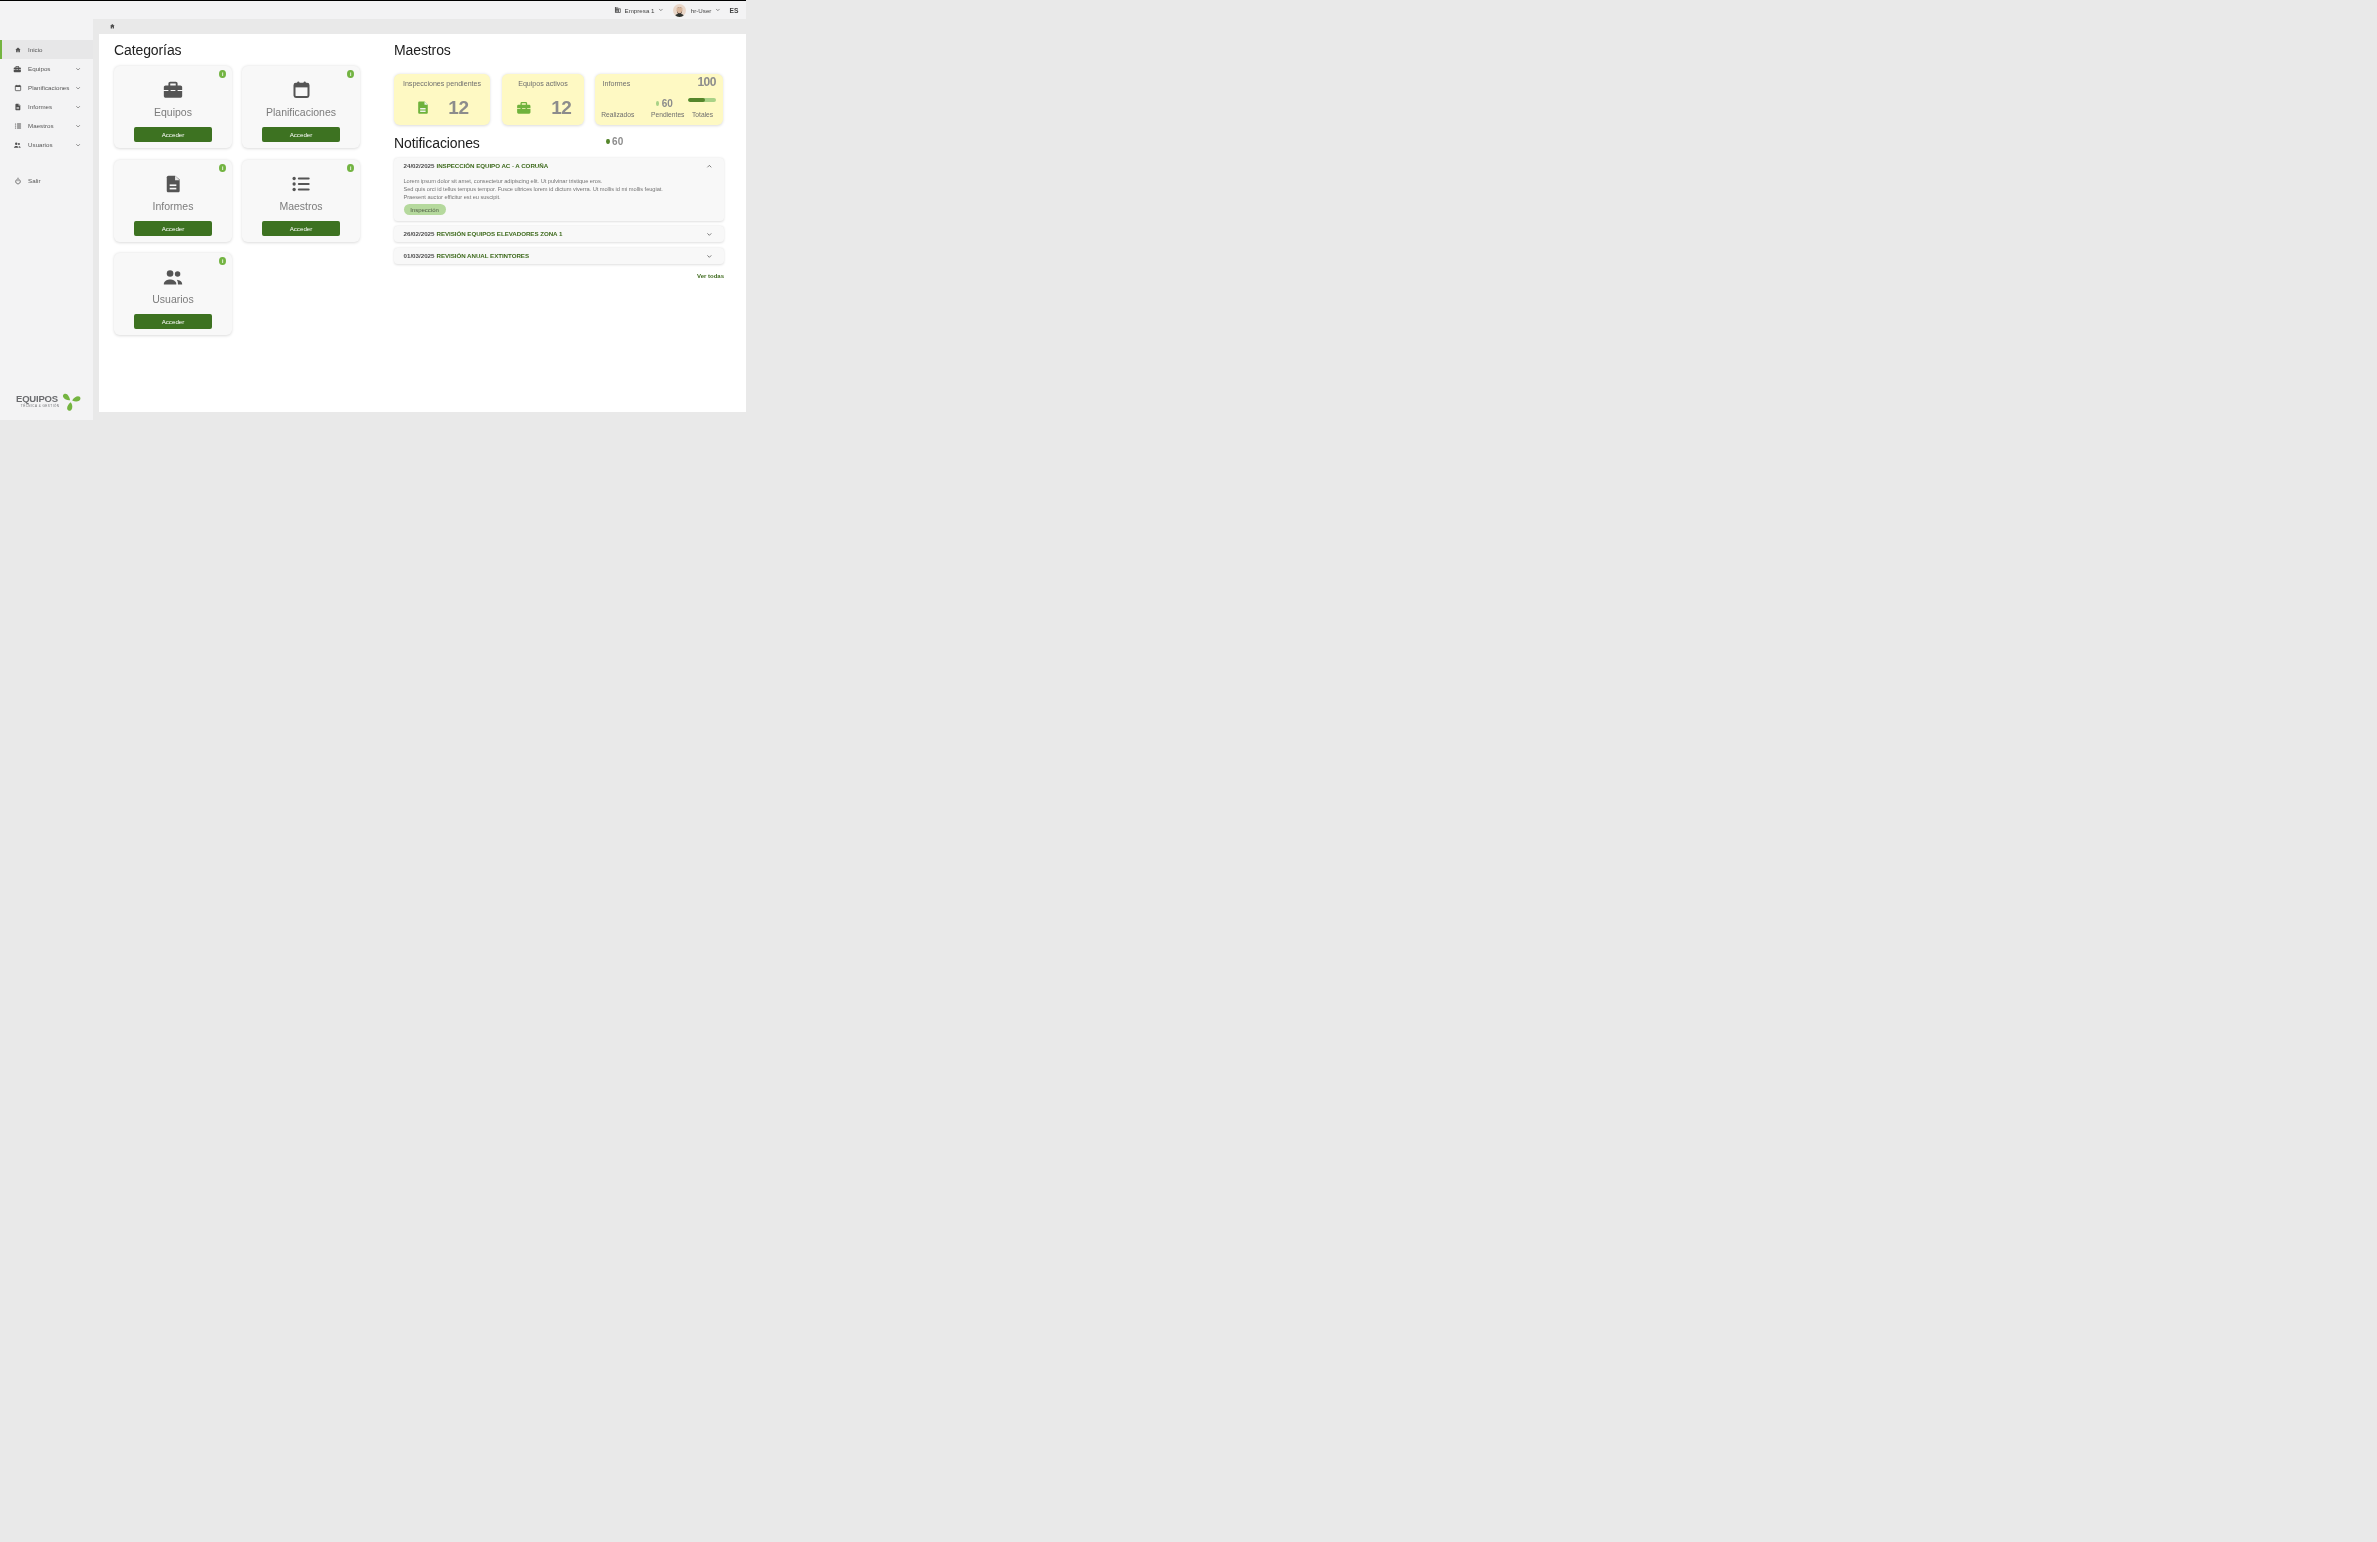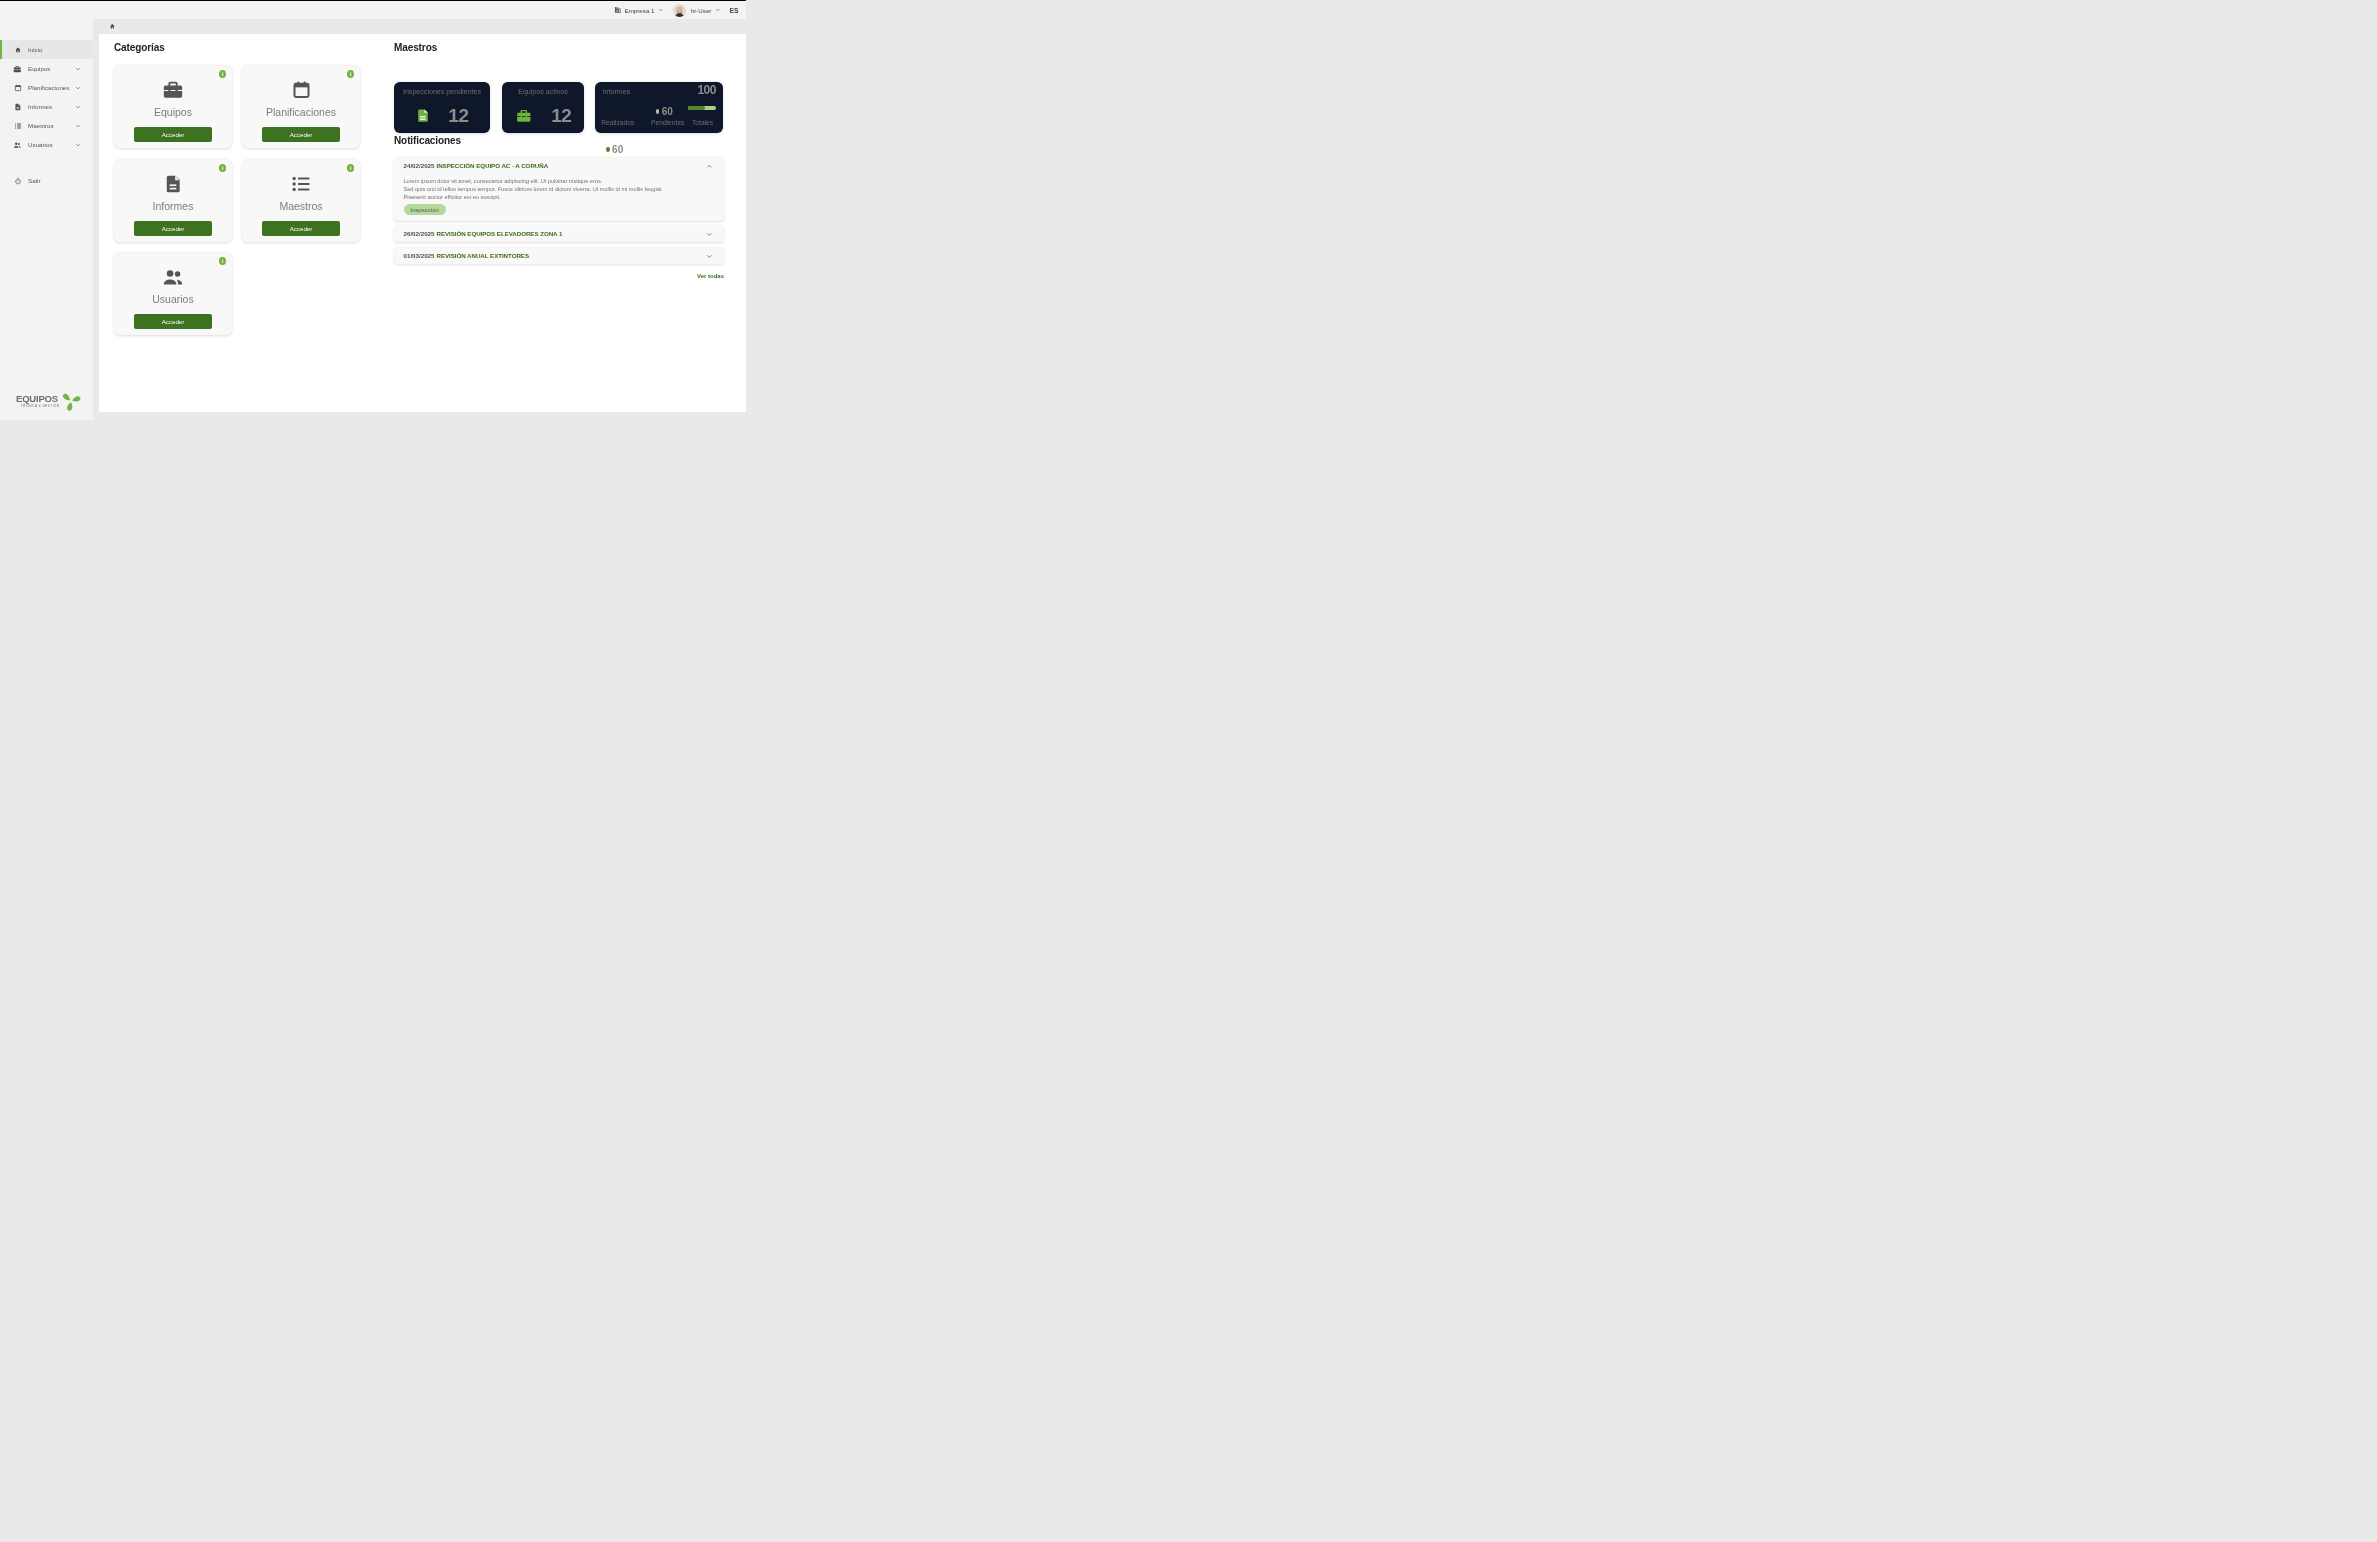--- a/index.html
+++ b/index.html
@@ -35,31 +35,31 @@
   .green-bar { position:absolute; left:0; top:0; bottom:0; width:2.4px; background:#74b440; }
   .logout-wrap { margin-top:17px; }
   .logo { position:absolute; left:16px; bottom:8px; display:flex; align-items:center; }
   .logo-text { display:flex; flex-direction:column; }
   .logo-name { font-size:9.5px; font-weight:800; color:#6a6b6e; letter-spacing:-0.2px; line-height:9px; }
   .logo-tag { font-size:3px; letter-spacing:0.5px; color:#6a6b6e; margin-top:0.5px; padding-left:4.8px; white-space:nowrap; }
   .pinwheel { margin-left:1px; }
 
   
   .main { position:absolute; top:34px; left:99px; right:0; bottom:7.6px; background:#fff; z-index:4; }
-  .h-section { position:absolute; font-size:10px; font-weight:700; color:#212121; letter-spacing:-0.1px; }
+  .h-section { position:absolute; font-size:14px; font-weight:400; color:#212121; letter-spacing:-0.1px; }
 
   
   .cat-card { position:absolute; width:118px; height:82px; background:#f8f8f8; border-radius:5.7px; box-shadow:0 0.5px 2.9px rgba(0,0,0,.14); }
   .info-badge { position:absolute; top:3.8px; right:5.7px; width:7.1px; height:8.6px; background:#73b442; border-radius:50%; color:#fff; font-size:5.2px; font-weight:700; display:flex; align-items:center; justify-content:center; cursor:pointer; }
   .cicon { position:absolute; top:13px; left:0; right:0; display:flex; justify-content:center; }
   .clabel { position:absolute; top:40px; left:0; right:0; text-align:center; font-size:10.5px; font-weight:500; color:#7c7c7c; }
   .btn-acceder { position:absolute; left:20.4px; right:20.4px; bottom:6.2px; height:14.7px; background:#3d7221; border:none; border-radius:1.9px; color:#fff; font-size:6.2px; font-family:inherit; display:flex; align-items:center; justify-content:center; cursor:pointer; }
 
   
-  .stat-card { position:absolute; top:48px; height:51px; background:#0f172a; border-radius:5.7px; box-shadow:0 0.5px 2.9px rgba(0,0,0,.14); }
+  .stat-card { position:absolute; top:40px; height:51px; background:#fef9c3; border-radius:5.7px; box-shadow:0 0.5px 2.9px rgba(0,0,0,.14); }
   .stat-title { position:absolute; top:6.2px; left:0; right:0; text-align:center; font-size:7.1px; font-weight:500; color:#6e6e6e; white-space:nowrap; }
   .stat-row { position:absolute; top:20px; left:0; right:0; height:27.6px; display:flex; align-items:center; justify-content:center; gap:19px; }
   .stat-num { font-size:19px; font-weight:600; color:#8c8c8c; letter-spacing:-0.5px; }
   .s3-title { position:absolute; left:7.6px; top:5.7px; font-size:7.1px; font-weight:500; color:#6e6e6e; }
   .s3-total { position:absolute; right:7.1px; top:1px; font-size:12px; font-weight:700; color:#8c8c8c; letter-spacing:-0.5px; }
   .s3-bar { position:absolute; right:7.1px; top:24px; width:27.6px; height:4.3px; border-radius:2.1px; background:#a9d287; overflow:hidden; }
   .s3-fill { height:100%; background:#55862b; border-radius:2.1px; }
   .s3-group { position:absolute; top:24px; display:flex; align-items:center; gap:2.4px; }
   .dot { width:3.3px; height:4.8px; border-radius:50%; }
   .dot-dark { background:#55862b; }

